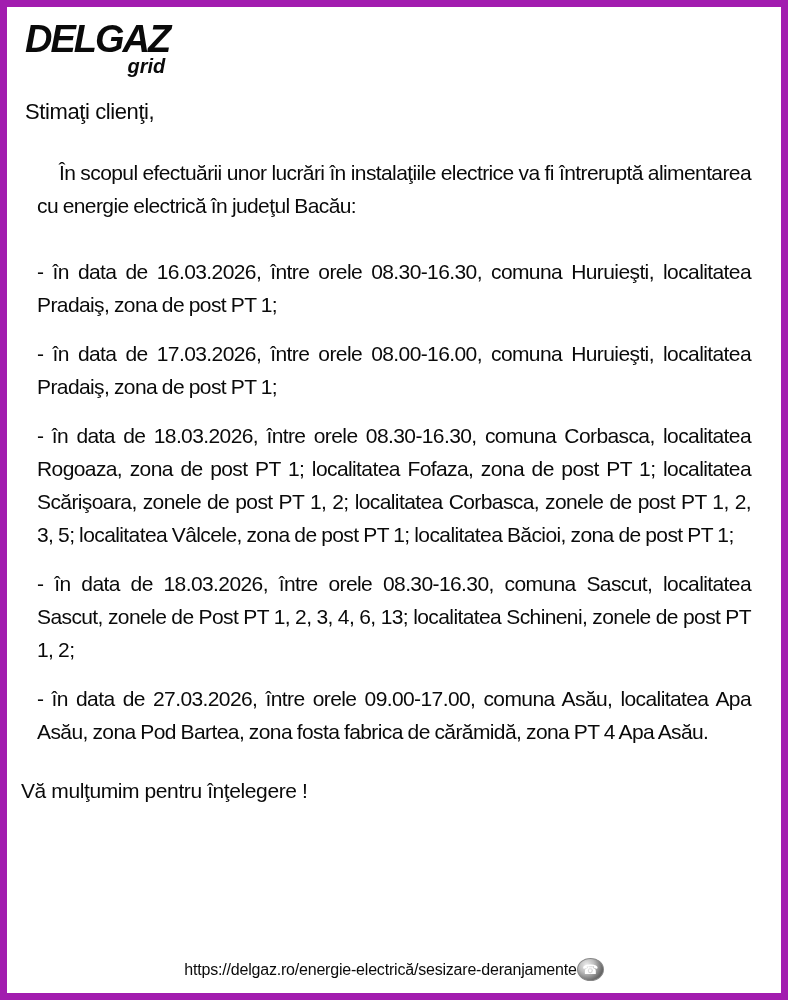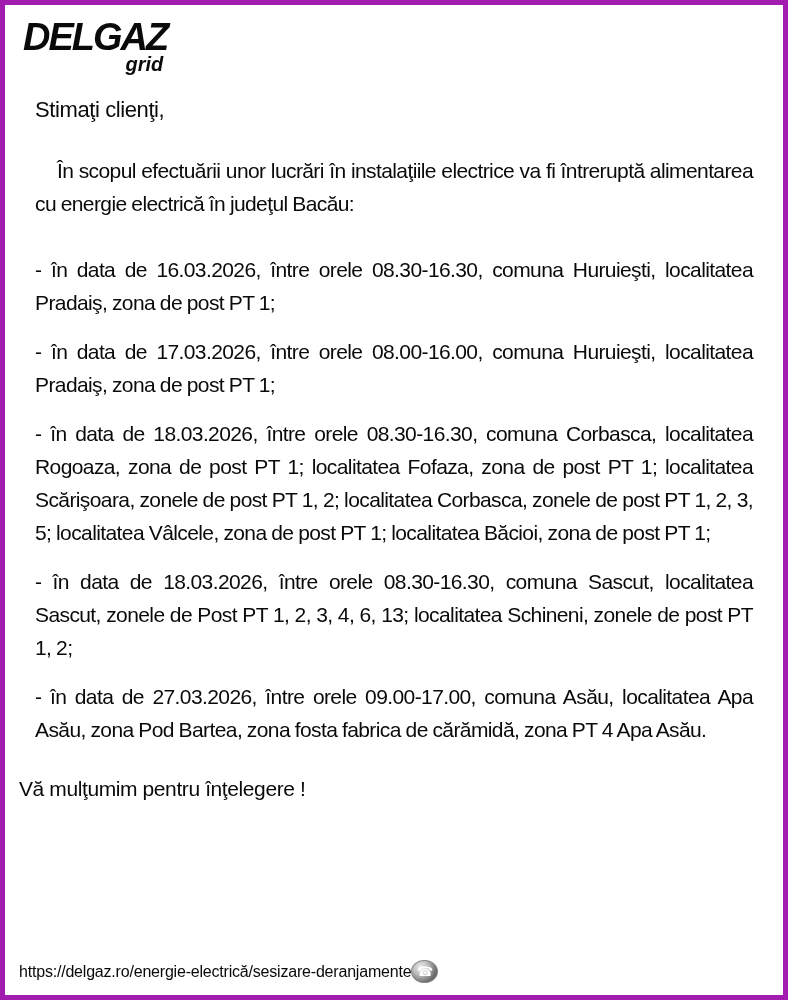--- a/index.html
+++ b/index.html
@@ -3,46 +3,46 @@
 <meta charset="utf-8">
 <style>
   html, body { margin: 0; padding: 0; background: #e8e8e8; }
   .page {
     position: relative;
     width: 788px;
     height: 1000px;
     margin: 0 auto;
     background: #ffffff;
     box-sizing: border-box;
-    border: 5px solid #a21caf;
+    border: 7px solid #a21caf;
     padding: 9px 14px;
     font-family: "Liberation Sans", sans-serif;
     color: #0a0a0a;
     overflow: hidden;
   }
   .logo { display: inline-block; margin: 4px 0 0 4px; font-style: italic; font-weight: bold; line-height: 1; }
   .logo-main { font-size: 38px; letter-spacing: -2px; }
   .logo-sub  { font-size: 20px; text-align: right; margin-top: -2px; padding-right: 4px; letter-spacing: 0px; }
-  .greeting { margin: 22px 0 0 16px; font-size: 22px; letter-spacing: -0.4px; }
+  .greeting { margin: 22px 0 0 4px; font-size: 22px; letter-spacing: -0.4px; }
   .txt {
     font-size: 21px;
     line-height: 33px;
     letter-spacing: -0.6px;
     word-spacing: -0.5px;
     text-align: justify;
     margin: 16px;
   }
   .intro { margin-top: 31px; text-indent: 22px; }
   .outages { margin-top: 33px; }
   .closing { margin: 31px 0 0 0; font-size: 21px; letter-spacing: -0.4px; }
   .footer {
     position: absolute;
     left: 14px; right: 14px; bottom: 12px;
     display: flex;
-    justify-content: flex-start;
+    justify-content: center;
     align-items: center;
   }
   .url { font-size: 16px; letter-spacing: -0.2px; }
   .phone { display: flex; align-items: center; gap: 9px; font-size: 20px; letter-spacing: -0.3px; }
   .phone-icon {
     width: 27px; height: 23px;
     border-radius: 50%;
     background: radial-gradient(circle at 35% 30%, #efefef 0%, #bdbdbd 35%, #6e6e6e 70%, #3c3c3c 100%);
     border: 1px solid #888;
     box-sizing: border-box;

